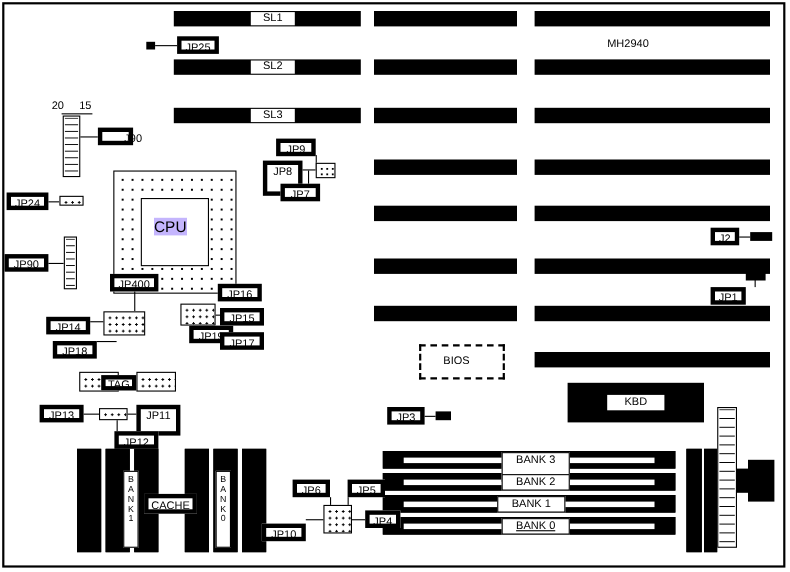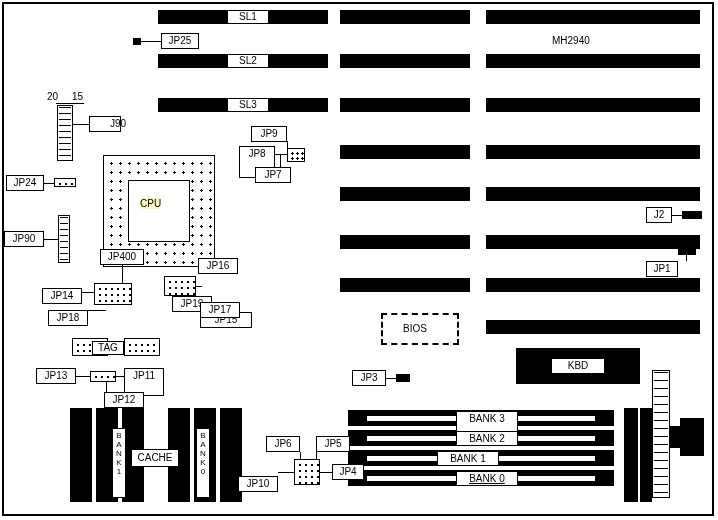--- a/index.html
+++ b/index.html
@@ -33,21 +33,21 @@
     position: absolute;
     background: #ffffff;
     color: #000000;
     font-size: 10px;
     text-align: center;
     line-height: 12px;
     white-space: nowrap;
   }
   .boxlabel {
     position: absolute;
-    border: 1px solid #000000;
+    border: 4px solid #000000;
     background: #ffffff;
     color: #000000;
     font-size: 10px;
     text-align: center;
     white-space: nowrap;
     box-sizing: border-box;
   }
   .plainlabel {
     position: absolute;
     background: transparent;
@@ -94,23 +94,23 @@
     background-position: 3px 3px;
   }
   .cpu-inner {
     position: absolute;
     border: 1px solid #000000;
     background: #ffffff;
     box-sizing: border-box;
   }
   .cpu-text {
     position: absolute;
-    font-size: 10px;
-    color: #000000;
-    background: #fef9c3;
+    font-size: 14px;
+    color: #000000;
+    background: #c4b5fd;
     white-space: nowrap;
   }
   
   .simm {
     position: absolute;
     border: 1px solid #000000;
     background: #000000;
     box-sizing: border-box;
   }
   .simm-in {
@@ -258,21 +258,21 @@
   <div class="leader" style="left:82px; top:292px; width:12px;"></div>
   <div class="boxlabel" style="left:48px; top:310px; width:40px; height:16px; line-height:14px;">JP18</div>
   <div class="leader" style="left:88px; top:310px; width:18px;"></div>
 
   <div class="boxlabel" style="left:140px; top:296px; width:40px; height:16px; line-height:14px;margin-left:32px;">JP19</div>
 
   <div class="jp-pins-w" style="left:164px; top:276px; width:32px; height:20px;">
     <div class="small-dots" style="left:2px; top:2px; width:28px; height:16px;"></div>
   </div>
   <div class="boxlabel" style="left:198px; top:258px; width:40px; height:16px; line-height:14px;">JP16</div>
-  <div class="boxlabel" style="left:200px; top:280px; width:52px; height:16px; line-height:14px;margin-top:32px;">JP15</div>
+  <div class="boxlabel" style="left:200px; top:280px; width:40px; height:16px; line-height:14px;">JP15</div>
   <div class="boxlabel" style="left:200px; top:302px; width:40px; height:16px; line-height:14px;">JP17</div>
   <div class="leader" style="left:196px; top:286px; width:6px;"></div>
 
   <div class="boxlabel" style="left:251px; top:126px; width:36px; height:16px; line-height:14px;">JP9</div>
   <div class="boxlabel" style="left:239px; top:146px; width:36px; height:32px; line-height:14px;">JP8</div>
   <div class="boxlabel" style="left:255px; top:167px; width:36px; height:16px; line-height:14px;">JP7</div>
   <div class="leader" style="left:275px; top:154px; width:12px;"></div>
   <div class="leader-v" style="left:287px; top:141px; height:14px;"></div>
   <div class="leader-v" style="left:280px; top:155px; height:12px;"></div>
   <div class="jp-pins-w" style="left:287px; top:148px; width:18px; height:14px;">
@@ -335,21 +335,21 @@
   </div>
   <div class="simm" style="left:348px; top:450px; width:266px; height:16px;">
     <div class="simm-in" style="left:18px; top:5px; width:228px; height:5px;"></div>
   </div>
   <div class="simm" style="left:348px; top:470px; width:266px; height:16px;">
     <div class="simm-in" style="left:18px; top:5px; width:228px; height:5px;"></div>
   </div>
 
   <div class="bank-lbl" style="left:456px; top:411px; width:62px; height:27px;">BANK 3</div>
   <div class="bank-lbl" style="left:456px; top:431px; width:62px; height:15px;">BANK 2</div>
-  <div class="bank-lbl" style="left:437px; top:451px; width:62px; height:15px;">BANK 1</div>
+  <div class="bank-lbl" style="left:452px; top:451px; width:62px; height:15px;">BANK 1</div>
   <div class="bank-lbl" style="left:456px; top:471px; width:62px; height:15px;text-decoration:underline;">BANK 0</div>
 
   <div class="vbank" style="left:624px; top:408px; width:14px; height:94px;"></div>
   <div class="vbank" style="left:640px; top:408px; width:12px; height:94px;"></div>
 
   <div class="pinhdr" style="left:652px; top:370px; width:18px; height:128px;">
     <div class="pinhdr-dots" style="background-size:100% 8px;"></div>
   </div>
   <div class="conn-right" style="left:680px; top:418px; width:24px; height:38px;"></div>
   <div class="conn-right" style="left:670px; top:426px; width:12px; height:22px;"></div>

